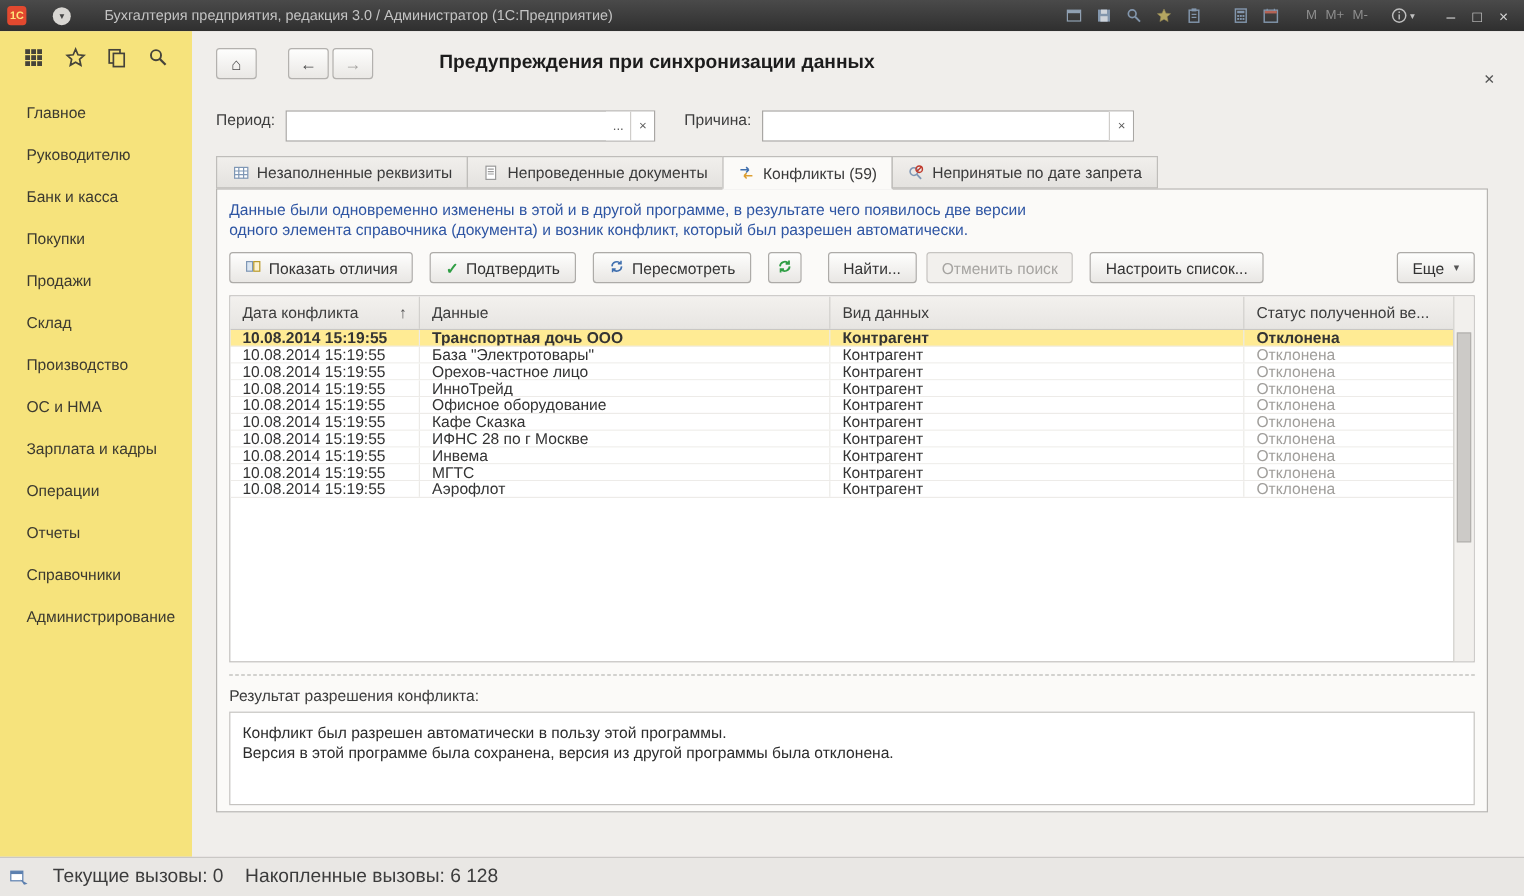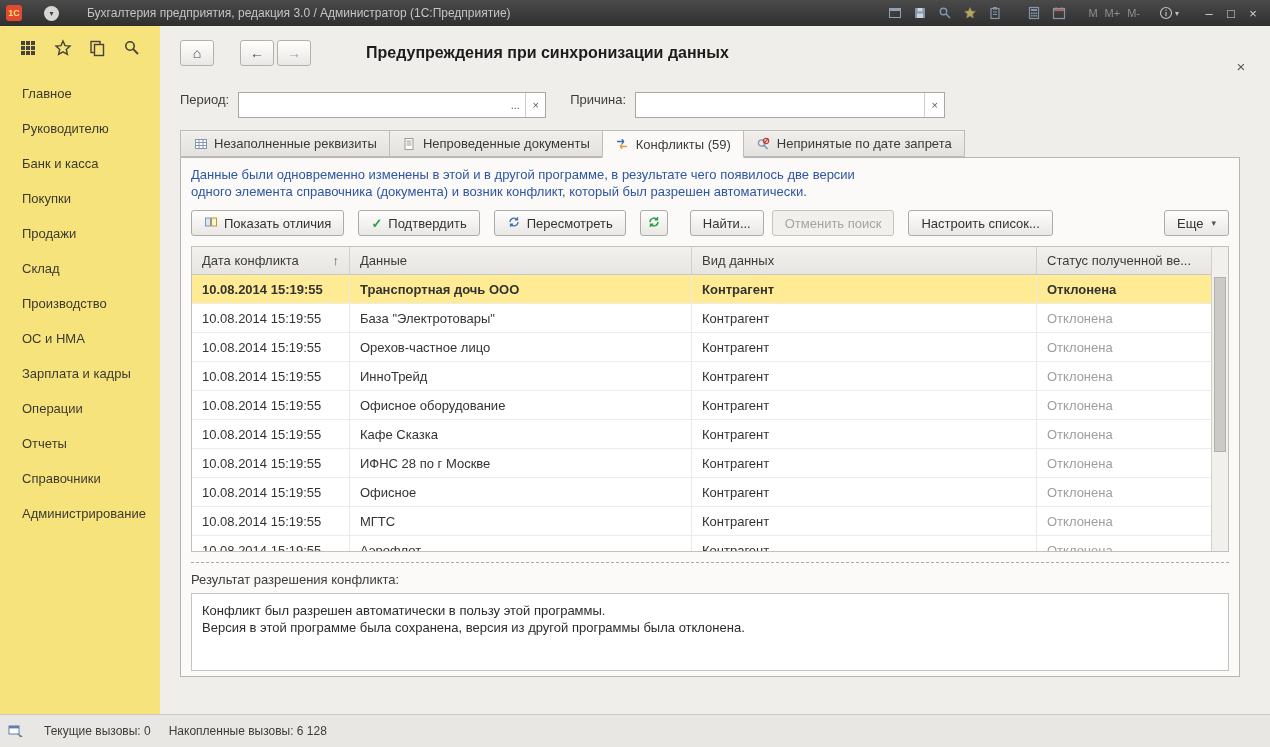--- a/index.html
+++ b/index.html
@@ -72,36 +72,36 @@
   .check-ic{color:#2f9e44;font-weight:bold;font-size:13px}
   .dd-arrow{font-size:9px;color:#555;margin-left:2px}
 
   
   .tablewrap{margin-top:10px;border:1px solid #c2c0bd;display:flex;height:306px;background:#fff}
   .tcols{flex:1;display:flex;flex-direction:column;overflow:hidden}
   .thead{display:flex;height:28px;background:linear-gradient(#f3f1ee,#e7e5e2);border-bottom:1px solid #c9c7c4;flex:none}
   .hcell{display:flex;align-items:center;padding:0 10px;color:#3c3c3c;border-right:1px solid #d2d0cd;overflow:hidden;white-space:nowrap}
   .sort{margin-left:auto;color:#555;padding-left:8px}
   .tbody{height:278px;overflow:hidden}
-  .trow{display:flex;height:29px;border-bottom:1px solid #edebe8;background:#fff}
+  .trow{display:flex;height:14px;border-bottom:1px solid #edebe8;background:#fff}
   .trow.selected{background:#ffeb94;font-weight:bold}
   .tcell{display:flex;align-items:center;padding:0 10px;border-right:1px solid #eceae7;overflow:hidden;white-space:nowrap;color:#333}
   .tcell.status{color:#a09e9b}
   .trow.selected .tcell.status{color:#333}
   .c0{width:158px;flex:none}.c1{width:342px;flex:none}.c2{width:345px;flex:none}.c3{flex:1;border-right:0}
   .vscroll{width:17px;flex:none;background:#f2f0ed;border-left:1px solid #d2d0cd;position:relative}
   .vthumb{position:absolute;top:30px;left:2px;right:2px;height:175px;background:#ccCac7;background:#cccac7;border:1px solid #b3b1ae}
 
   .dashed{margin-top:10px;border-top:1px dashed #a9a7a4;height:0}
   .result-label{margin-top:9px;color:#3c3c3c}
   .result-box{margin-top:6px;border:1px solid #c5c3c0;background:#fff;height:78px;padding:8px 10px;line-height:17px;color:#2c2c2c}
 
   
   .statusbar{position:absolute;left:0;right:0;bottom:0;height:33px;background:#e9e7e4;border-top:1px solid #cac8c5;
-    display:flex;align-items:center;padding-left:8px;gap:18px;font-size:12px;color:#3c3c3c}
+    display:flex;align-items:center;padding-left:8px;gap:18px;font-size:16px;color:#3c3c3c}
   .sbar-ic{width:18px;height:16px;display:flex;align-items:center}
 </style>
 </head>
 <body>
 
 <div class="titlebar">
   <div class="tb-logo">1С</div>
   <div class="tb-menu-btn">▾</div>
   <div class="tb-title">Бухгалтерия предприятия, редакция 3.0 / Администратор  (1С:Предприятие)</div>
   <div class="tb-right">
@@ -397,21 +397,21 @@
               <div class="tcell c3 status">Отклонена</div>
             </div>
             <div class="trow">
               <div class="tcell c0">10.08.2014 15:19:55</div>
               <div class="tcell c1">ИФНС 28 по г Москве</div>
               <div class="tcell c2">Контрагент</div>
               <div class="tcell c3 status">Отклонена</div>
             </div>
             <div class="trow">
               <div class="tcell c0">10.08.2014 15:19:55</div>
-              <div class="tcell c1">Офисное</div>
+              <div class="tcell c1">Инвема</div>
               <div class="tcell c2">Контрагент</div>
               <div class="tcell c3 status">Отклонена</div>
             </div>
             <div class="trow">
               <div class="tcell c0">10.08.2014 15:19:55</div>
               <div class="tcell c1">МГТС</div>
               <div class="tcell c2">Контрагент</div>
               <div class="tcell c3 status">Отклонена</div>
             </div>
             <div class="trow">

